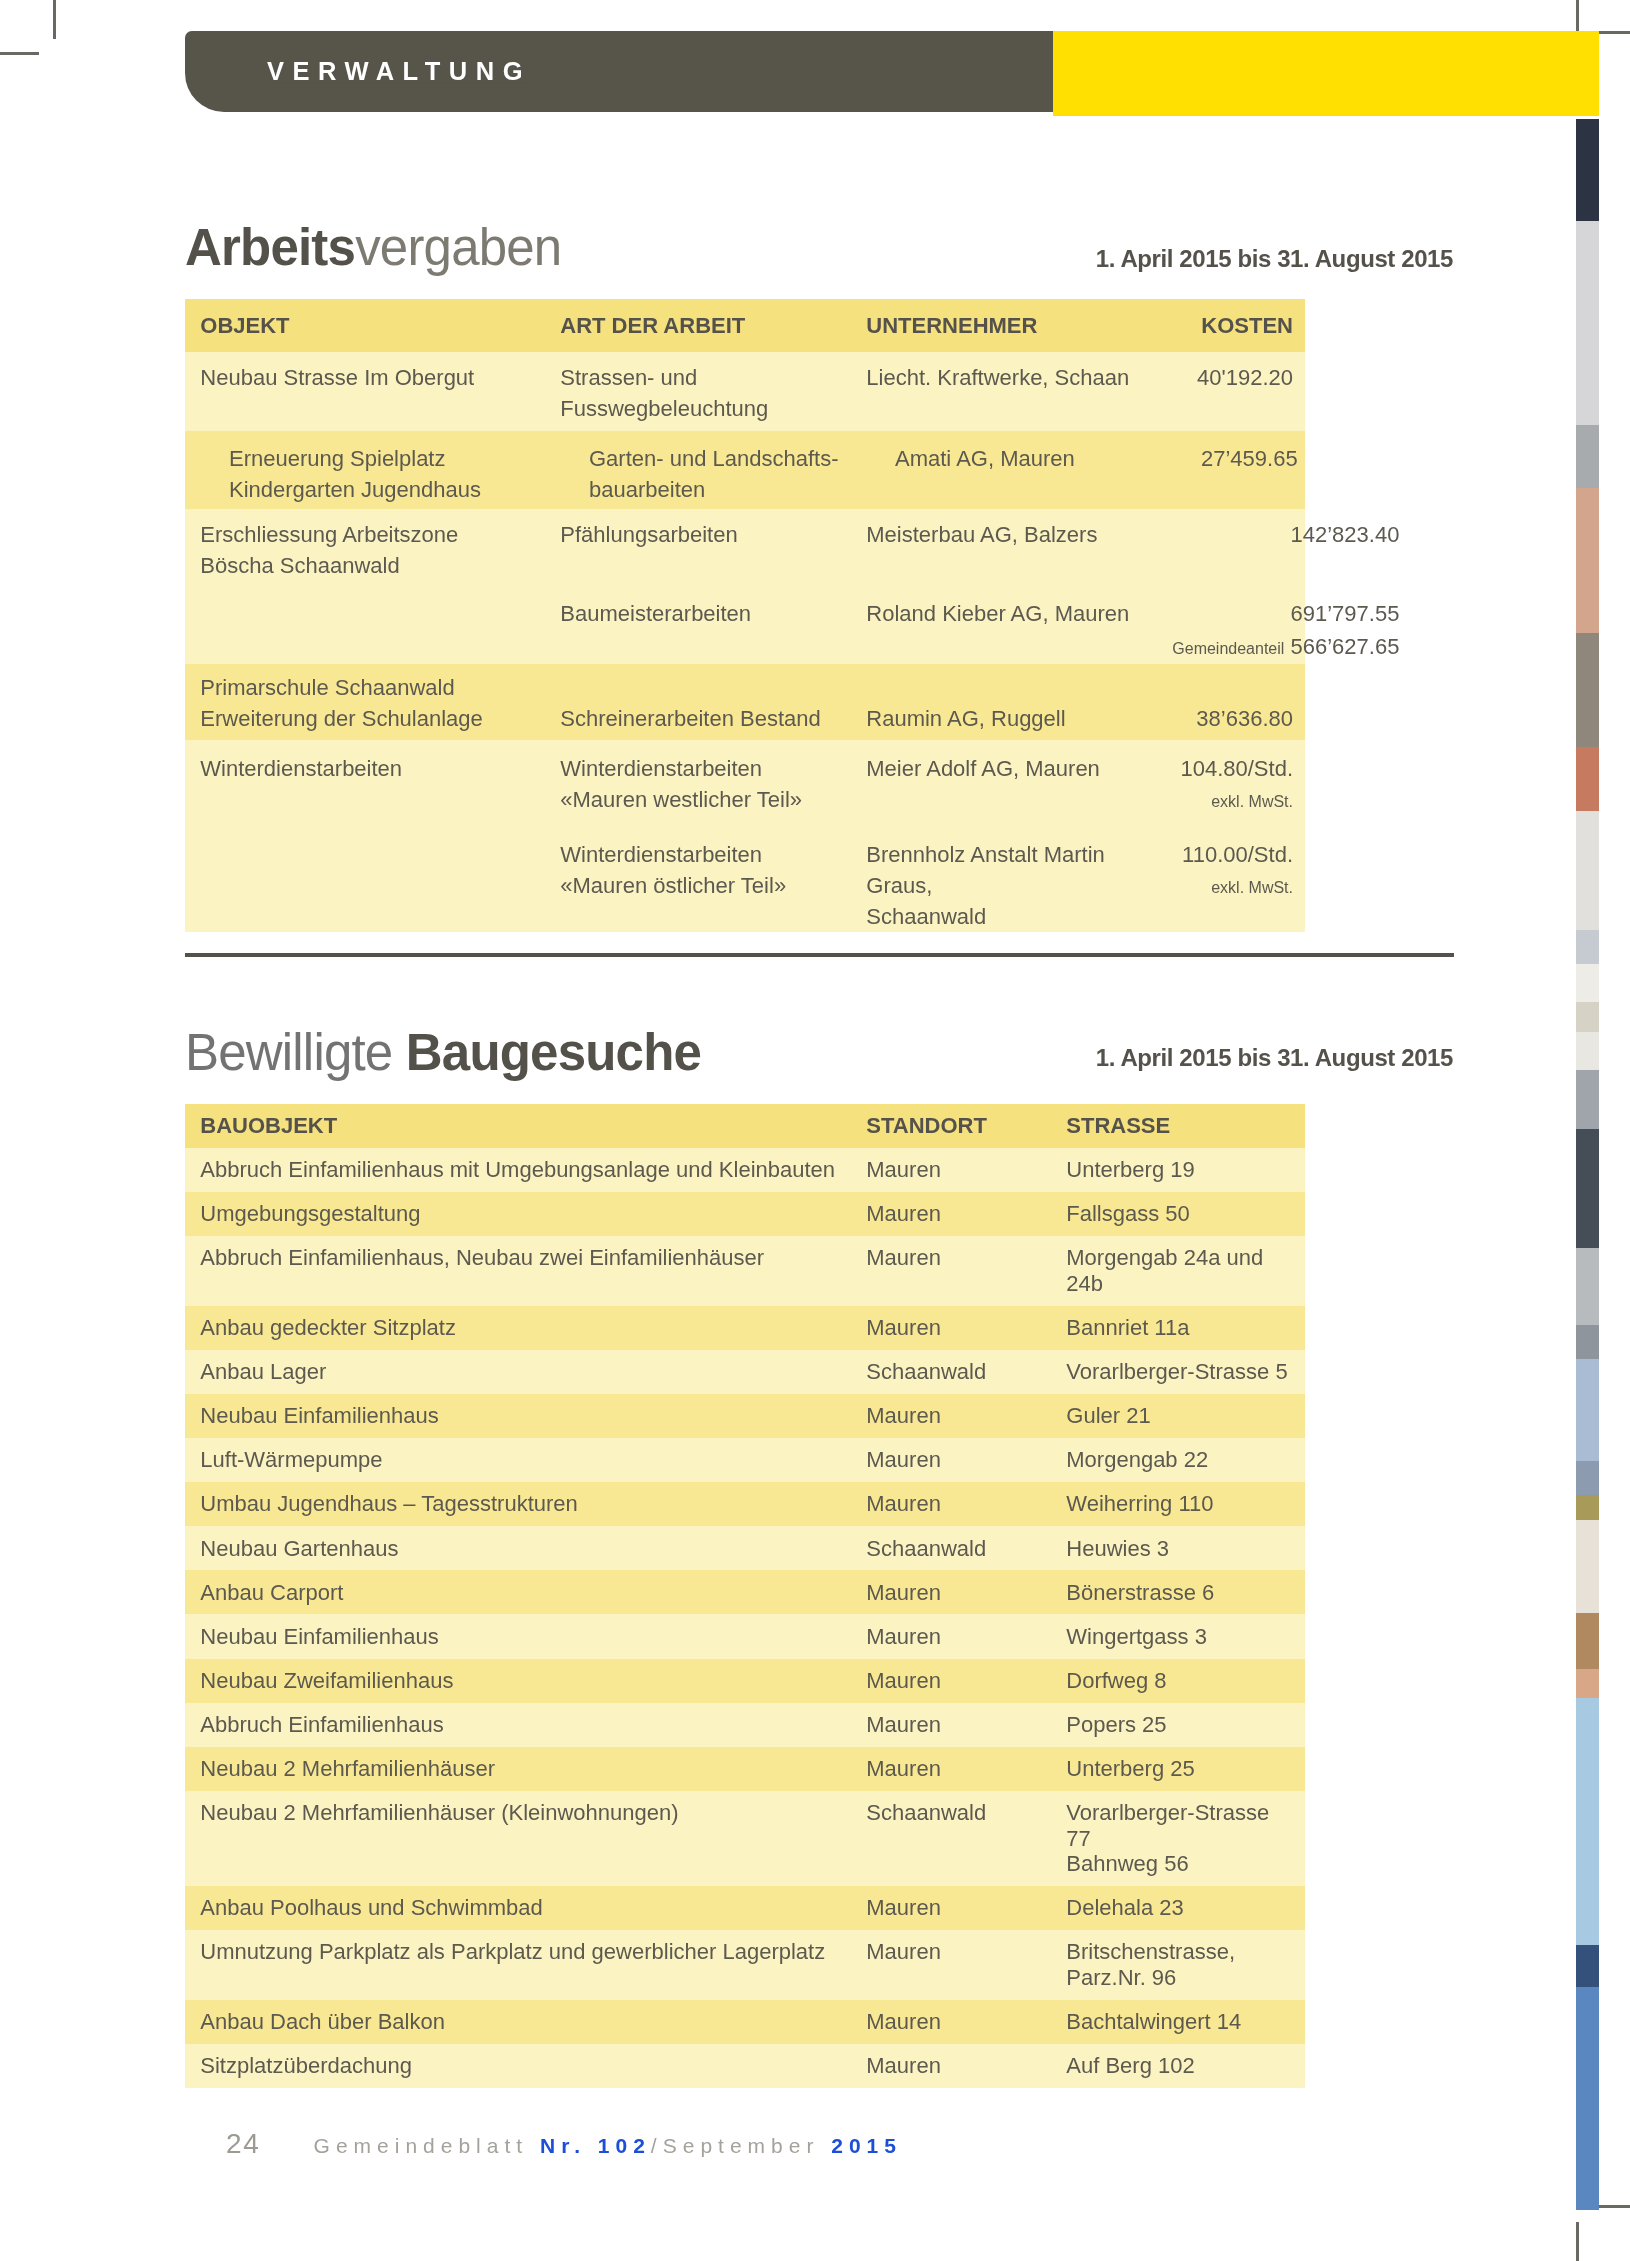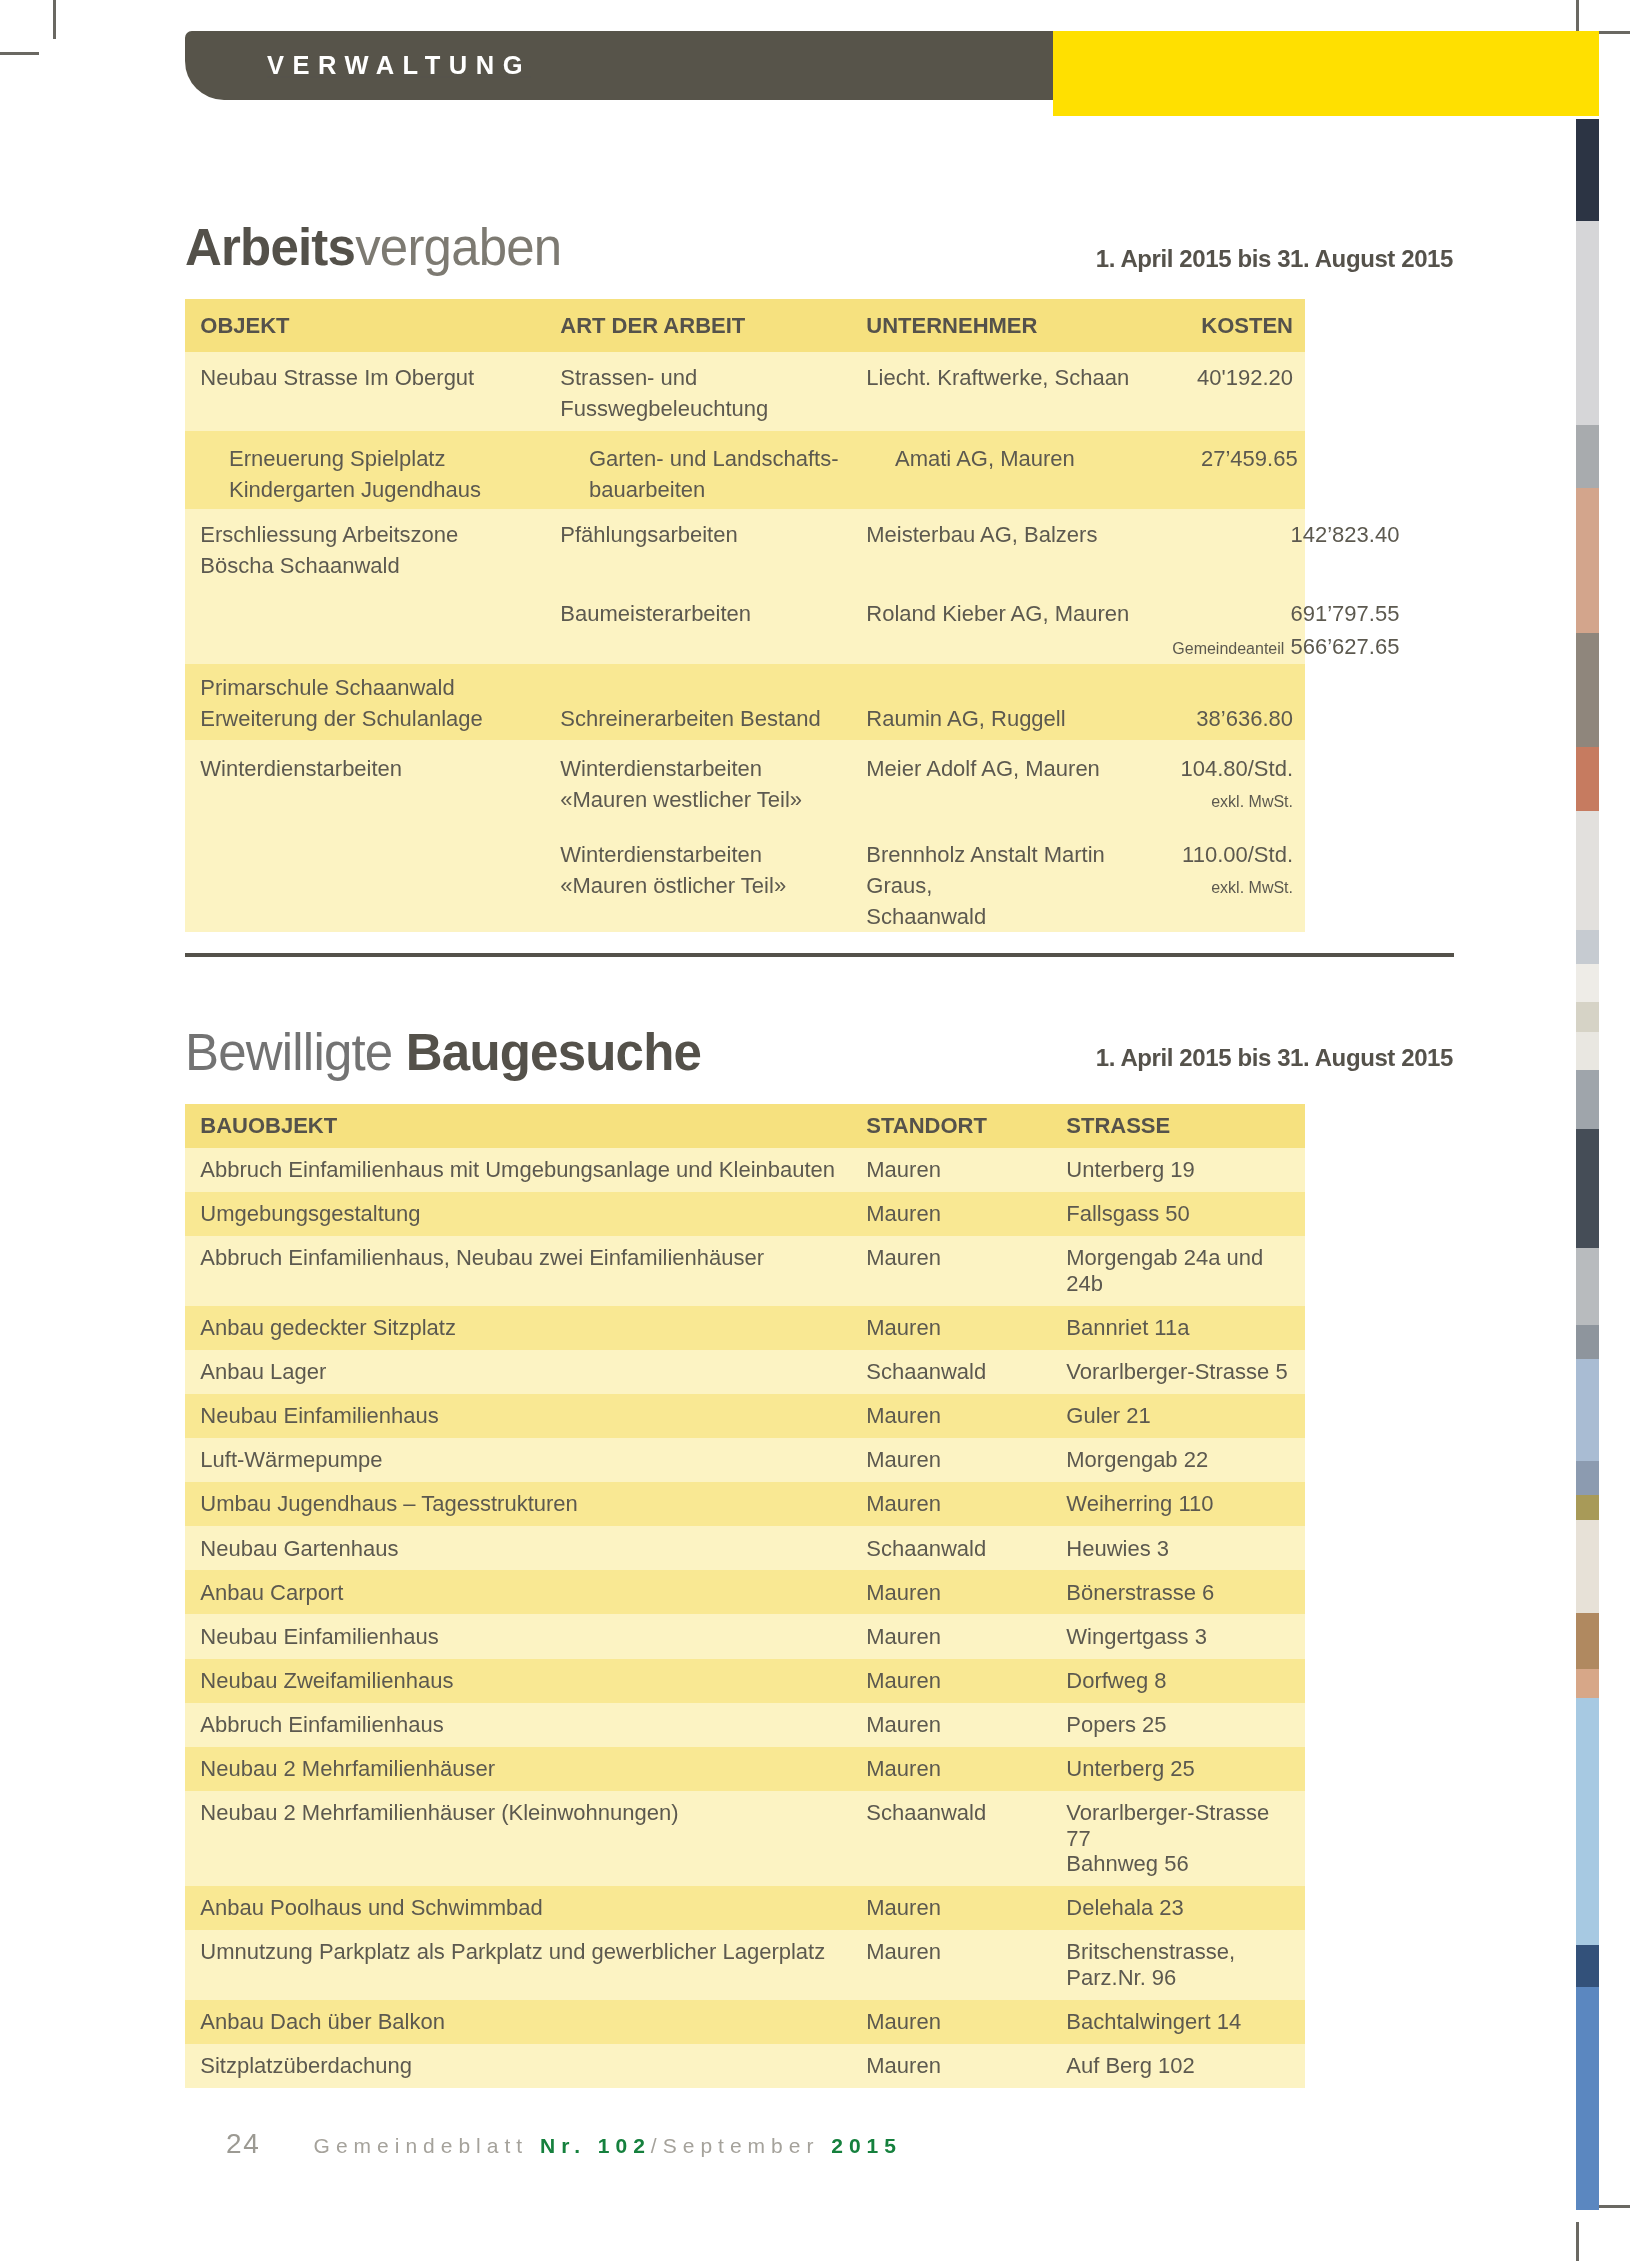--- a/index.html
+++ b/index.html
@@ -5,21 +5,21 @@
   html,body{margin:0;padding:0;}
   body{
     width:1630px;height:2261px;position:relative;background:#ffffff;
     font-family:"Liberation Sans",sans-serif;color:#56534b;overflow:hidden;
     -webkit-font-smoothing:antialiased;
   }
   
   .crop{position:absolute;background:#6a6862;}
   
   .topbar-dark{
-    position:absolute;left:185px;top:31px;width:868px;height:69px;
+    position:absolute;left:185px;top:31px;width:868px;height:81px;
     background:#57544a;border-radius:6.8px 0 0 39px;
     display:flex;align-items:center;text-decoration:underline;
   }
   .topbar-label{
     color:#ffffff;font-size:25.5px;font-weight:bold;letter-spacing:8.5px;
     padding-left:82px;white-space:nowrap;
   }
   .topbar-yellow{
     position:absolute;left:1053px;top:31px;width:546px;height:85px;background:#ffe000;
   }
@@ -91,21 +91,21 @@
     box-sizing:border-box;padding:0 12px 0 15.3px;
   }
   .t2-head{height:44px;align-items:center;}
   .t2-row{min-height:44px;padding-top:9.3px;padding-bottom:9.3px;line-height:25.5px;}
   
   .divider{position:absolute;left:185px;width:1269px;height:4.2px;background:#54514a;}
   
   .footer{position:absolute;left:198px;top:2128px;display:flex;align-items:baseline;color:#9c9a93;margin-left:28px;}
   .page-num{font-size:28px;letter-spacing:1.7px;}
   .footer-journal{margin-left:53px;font-size:21px;letter-spacing:6px;color:#a5a29b;white-space:nowrap;}
-  .fj-bold{font-weight:bold;color:#15803d;}
+  .fj-bold{font-weight:bold;color:#1d4ed8;}
 </style>
 </head>
 <body>
 
 <div class="crop" style="left:53px;top:0;width:2.5px;height:39px;"></div>
 <div class="crop" style="left:0;top:52px;width:39px;height:2.5px;"></div>
 <div class="crop" style="left:1576px;top:0;width:2.5px;height:36px;"></div>
 <div class="crop" style="left:1591px;top:31px;width:39px;height:2.5px;"></div>
 <div class="crop" style="left:1591px;top:2205px;width:39px;height:2.5px;"></div>
 <div class="crop" style="left:1576px;top:2222px;width:2.5px;height:39px;"></div>

